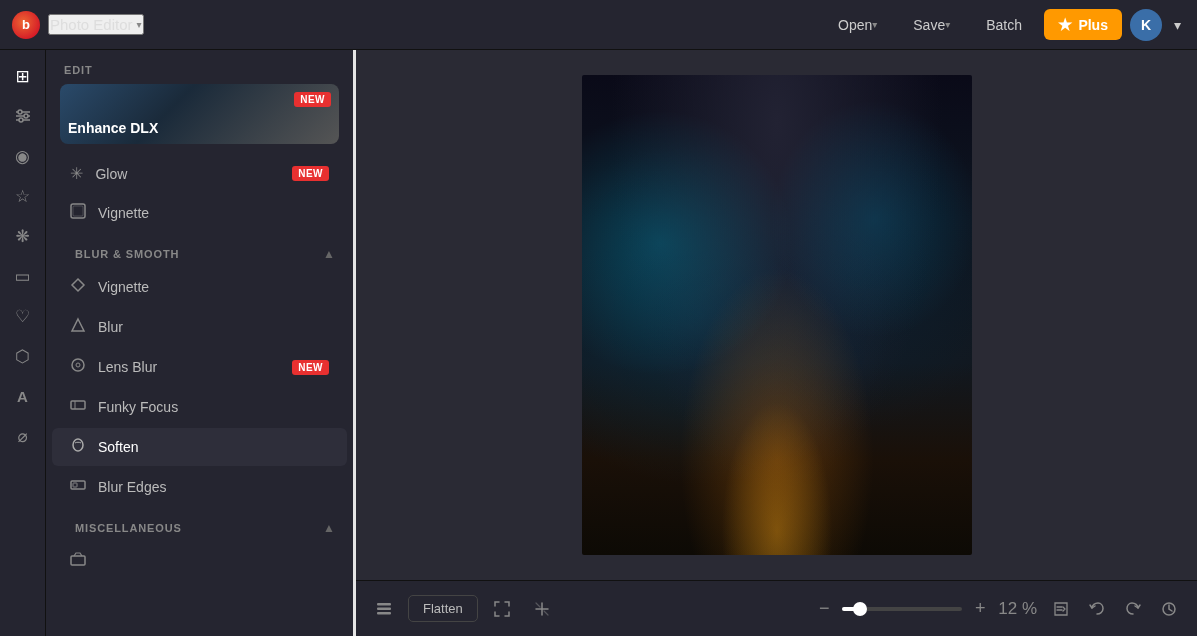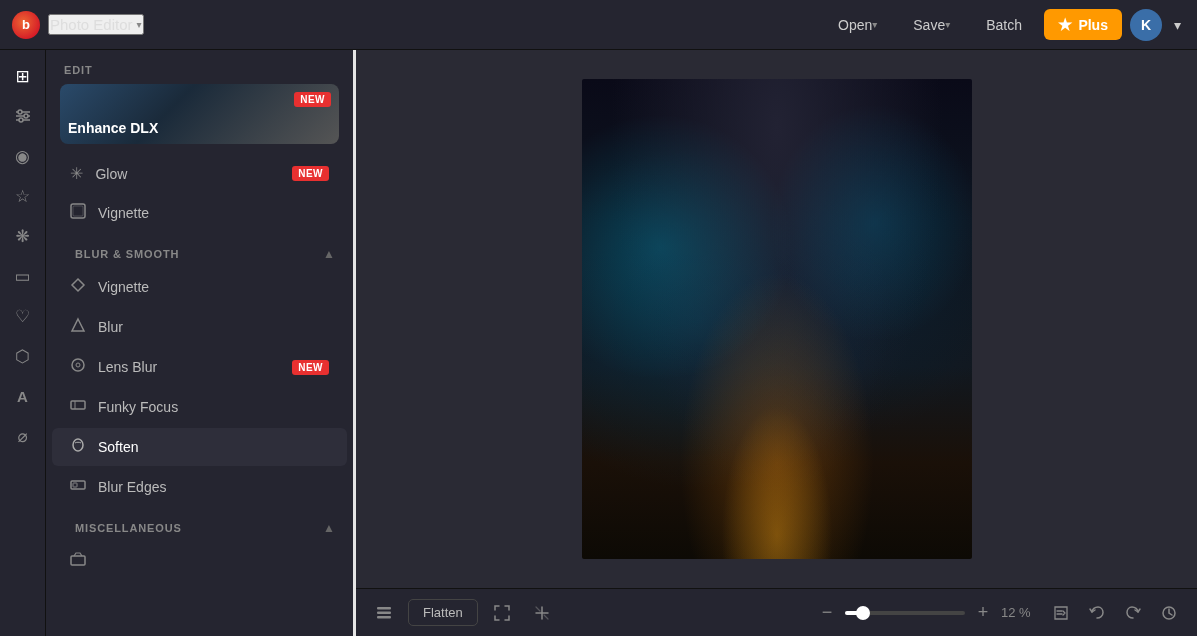--- a/index.html
+++ b/index.html
@@ -241,21 +241,21 @@
       inset: 0;
       background:
         radial-gradient(ellipse at 20% 35%, rgba(0,180,220,0.25) 0%, transparent 30%),
         radial-gradient(ellipse at 75% 30%, rgba(0,150,200,0.2) 0%, transparent 25%),
         radial-gradient(ellipse at 50% 80%, rgba(180,100,10,0.4) 0%, transparent 35%),
         radial-gradient(ellipse at 50% 95%, rgba(200,140,20,0.5) 0%, transparent 20%);
     }
 
     
     .bottom-toolbar {
-      height: 48px;
+      height: 56px;
       background: #252530;
       border-top: 1px solid #111;
       display: flex;
       align-items: center;
       padding: 0 12px;
       gap: 8px;
       flex-shrink: 0;
     }
     .toolbar-btn {
       background: transparent;
@@ -309,21 +309,21 @@
     .zoom-slider-thumb {
       width: 14px; height: 14px;
       border-radius: 50%;
       background: #fff;
       position: absolute;
       top: 50%; left: 15%;
       transform: translate(-50%, -50%);
     }
     .zoom-percent {
       color: #888;
-      font-size: 13px;
+      font-size: 17px;
       min-width: 36px;
     }
     .right-toolbar-btns {
       display: flex; gap: 4px;
     }
   </style>
 </head>
 <body>
 
 <div class="topnav">

